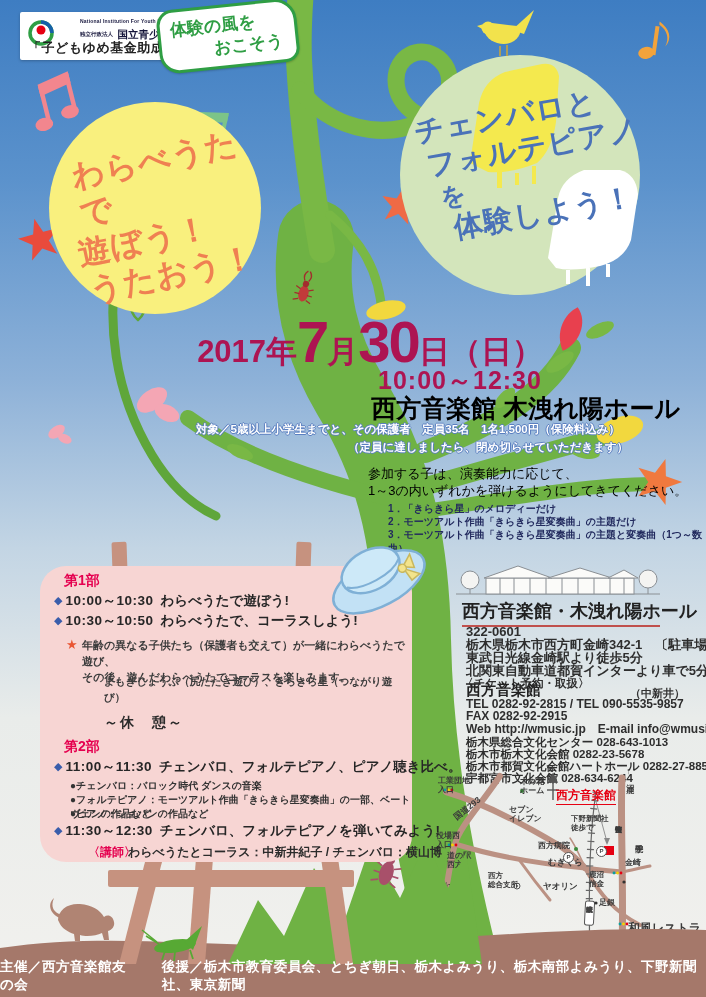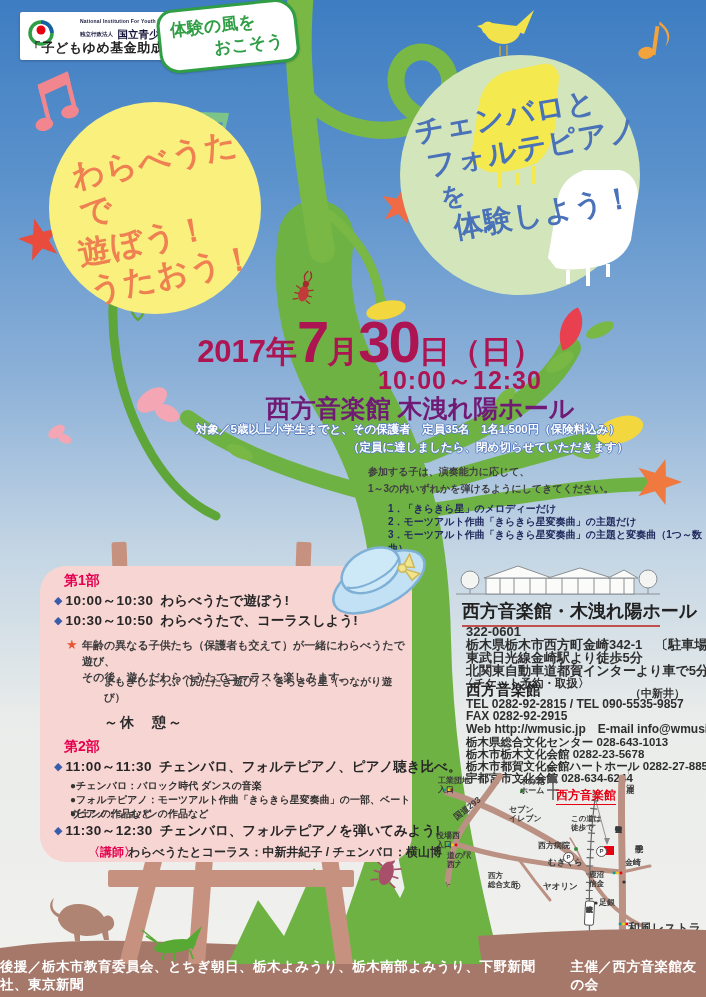--- a/index.html
+++ b/index.html
@@ -31,25 +31,25 @@
   .cembalo-text{position:absolute;left:408px;top:96px;width:240px;transform:rotate(-10deg);
                 color:#4a72b8;font-weight:900;font-size:29px;line-height:1.22;letter-spacing:1px;}
   .cembalo-text .ln{display:block;}
   
   .date-row{position:absolute;left:140px;top:308px;width:460px;display:flex;justify-content:center;
             align-items:baseline;color:#ad1452;font-weight:900;}
   .date-row .md{font-size:31px;}
   .date-row .bg{font-size:58px;letter-spacing:-2px;}
   .time-line{position:absolute;left:290px;top:364px;width:340px;text-align:center;
              color:#ad1452;font-size:25px;font-weight:900;letter-spacing:1px;}
-  .venue-line{position:absolute;left:160px;top:392px;width:520px;text-align:center;
-              color:#701a75;font-size:25px;font-weight:900;}
+  .venue-line{position:absolute;left:160px;top:392px;width:520px;text-align:right;
+              color:#000000;font-size:25px;font-weight:900;}
   .wline{color:#fff;font-weight:700;font-size:11.5px;
          text-shadow:1px 0 0 #5b7fc0,-1px 0 0 #5b7fc0,0 1px 0 #5b7fc0,0 -1px 0 #5b7fc0;}
-  .redline{color:#404040;font-weight:700;font-size:10px;}
+  .redline{color:#000000;font-weight:400;font-size:13px;}
   .navitem{color:#222a5e;font-weight:700;font-size:10px;}
   
   .panel{position:absolute;left:40px;top:566px;width:372px;height:296px;background:#f7d5d3;border-radius:26px;}
   .p-title{position:absolute;font-size:14px;font-weight:900;color:#e5004f;}
   .p-row{position:absolute;font-size:13.5px;font-weight:900;color:#262626;white-space:nowrap;}
   .p-row .dia{color:#3a5dab;font-size:11px;vertical-align:1px;margin-right:3px;}
   .p-row .tm{letter-spacing:.5px;}
   .p-row .lb{margin-left:7px;}
   .p-note{position:absolute;font-size:11px;font-weight:700;color:#3c3c3c;line-height:1.45;}
   .p-star{position:absolute;color:#e95532;font-size:13px;}
@@ -312,21 +312,21 @@
   <div class="m-lab m-vert" style="left:625px;top:778px">鹿沼</div>
   <div class="m-arrow" style="left:626px;top:766px">↑</div>
   <div class="m-lab" style="left:438px;top:776px">工業団地
 入口</div>
   <div class="m-lab" style="left:520px;top:777px">木の花
 ホーム</div>
   <div class="m-lab" style="left:547px;top:764px;font-size:9px">N</div>
   <div class="m-lab" style="left:452px;top:804px;transform:rotate(-38deg);font-size:8.5px">国道293</div>
   <div class="m-lab" style="left:509px;top:805px">セブン
 イレブン</div>
-  <div class="m-lab" style="left:571px;top:815px;font-size:7.5px">この道は
+  <div class="m-lab" style="left:571px;top:815px;font-size:7.5px">下野新聞社
 徒歩で</div>
   <div class="m-lab" style="left:436px;top:831px">役場西
 入口</div>
   <div class="m-lab" style="left:538px;top:841px">西方病院</div>
   <div class="m-lab m-vert" style="left:614px;top:820px;font-size:7px">例幣使街道</div>
   <div class="m-lab m-vert" style="left:634px;top:838px">千手院</div>
   <div class="m-lab" style="left:447px;top:851px">道の駅
 西方</div>
   <div class="m-lab" style="left:548px;top:858px;font-size:8.5px">むぎくら</div>
   <div class="m-lab" style="left:625px;top:858px">金崎</div>
@@ -436,22 +436,22 @@
     </g>
     <g>
       <ellipse cx="175" cy="66" rx="21" ry="6.5" fill="#57a934" transform="rotate(-8 175 66)"></ellipse>
       <polygon points="184,62 202,46 193,70" fill="#57a934"></polygon>
       <path d="M157,62 L142,50 M159,64 L146,56" stroke="#57a934" stroke-width="1.5" fill="none"></path>
       <path d="M165,71 L162,80 M175,72 L174,81 M190,70 L193,79" stroke="#57a934" stroke-width="1.8" fill="none"></path>
     </g>
   </svg>
 
   <div class="footer">
+    <span>主催／西方音楽館友の会</span>
     <span>後援／栃木市教育委員会、とちぎ朝日、栃木よみうり、栃木南部よみうり、下野新聞社、東京新聞</span>
-    <span>主催／西方音楽館友の会</span>
   </div>
 
   <div class="hdr">
     <svg class="abs" style="left:8px;top:8px" width="26" height="26" viewBox="0 0 26 26">
       <circle cx="13" cy="13" r="11" fill="#fff" stroke="#2f9e44" stroke-width="3.5"></circle>
       <path d="M13,2 A11,11 0 0,1 24,13" fill="none" stroke="#1560a8" stroke-width="3.5"></path>
       <circle cx="13" cy="10" r="4.5" fill="#e60012"></circle>
     </svg>
     <div class="hdr-en">National Institution For Youth Education</div>
     <div class="hdr-org">

